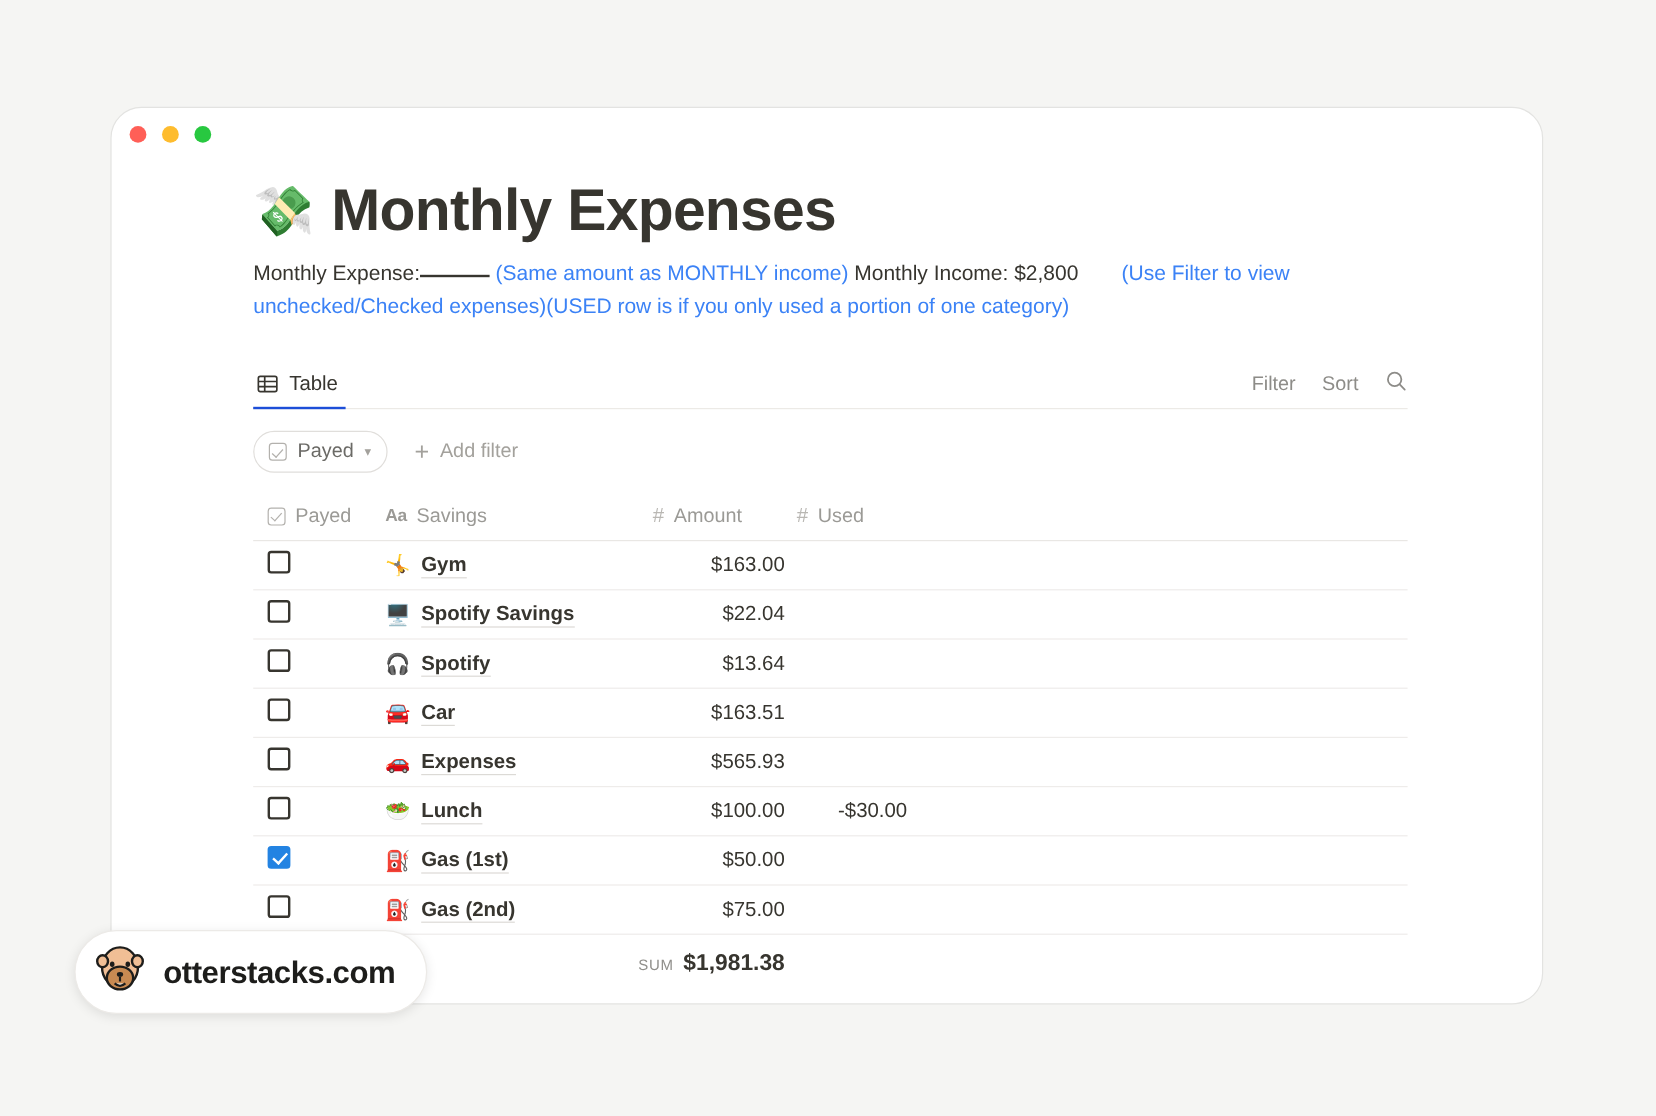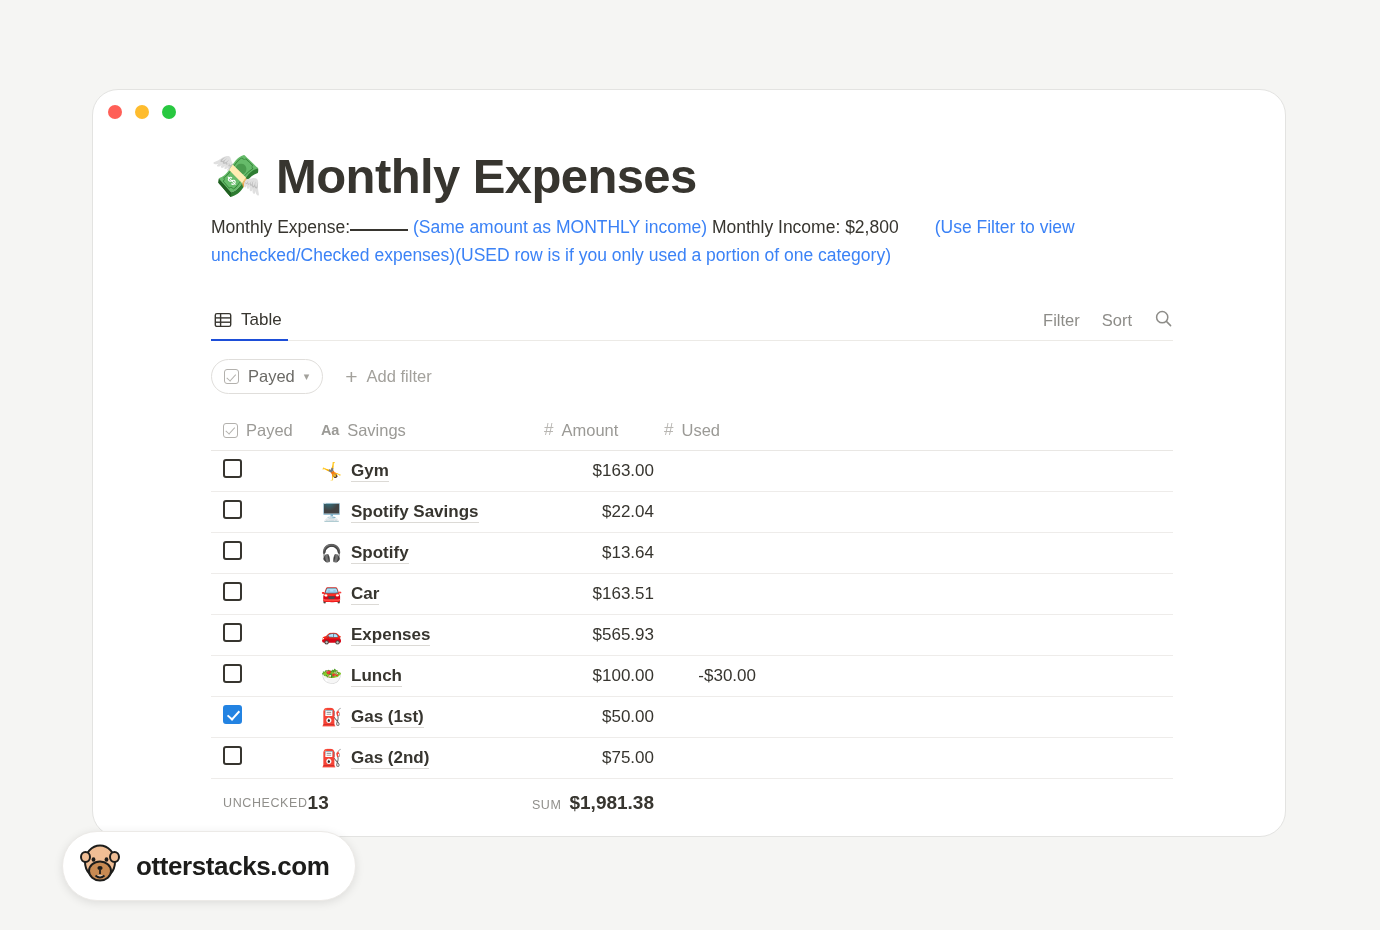--- a/index.html
+++ b/index.html
@@ -272,21 +272,21 @@
     align-items: baseline;
     justify-content: flex-end;
     gap: 8px;
     white-space: nowrap;
   }
 
   
   .badge {
     position: absolute;
     left: 62px;
-    top: 831px;
+    top: 775px;
     height: 70px;
     padding: 0 26px 0 14px;
     background: #ffffff;
     border-radius: 38px;
     display: flex;
     align-items: center;
     gap: 13px;
     box-shadow: 0 2px 10px rgba(0,0,0,0.10);
     border: 1px solid #eceae7;
   }

